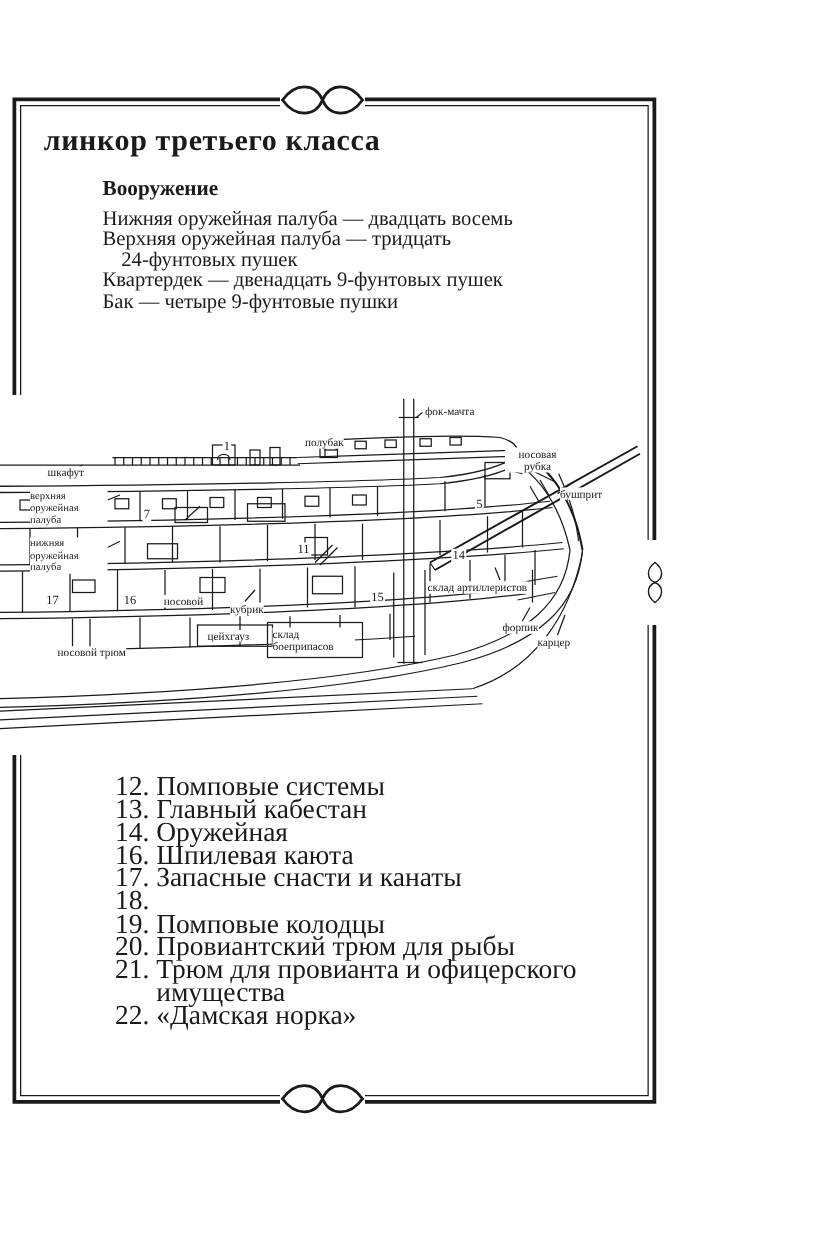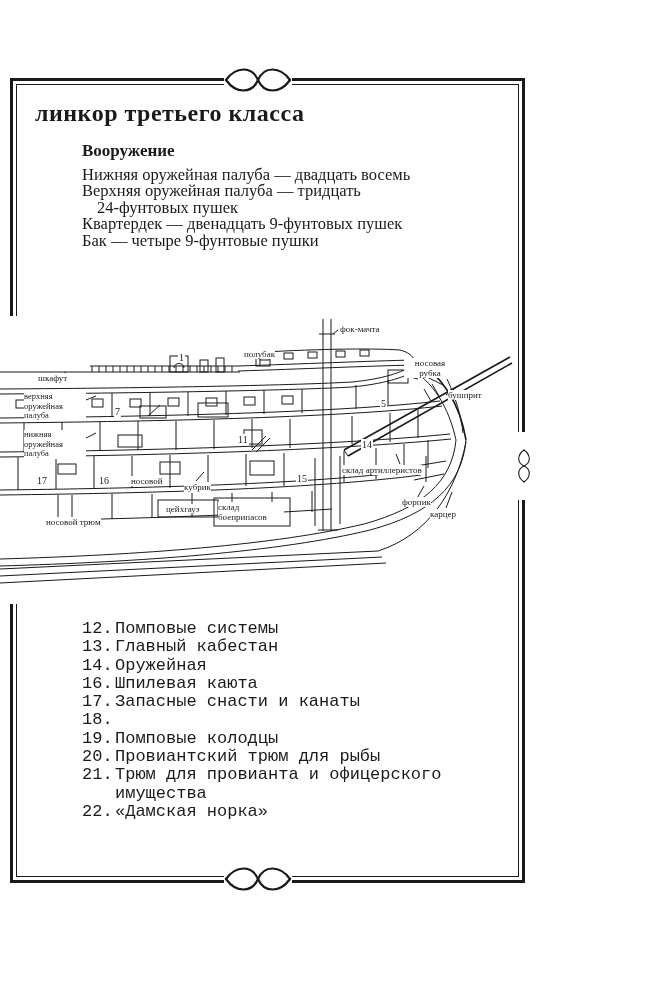--- a/index.html
+++ b/index.html
@@ -32,22 +32,22 @@
   .arm-line.indent { padding-left:15px; }
 
   
   .diagram { position:absolute; left:0; top:316px; width:516px; height:288px;
     background:#fff; z-index:4;padding-left:40px; }
   .ship-svg { position:absolute; left:0; top:0; }
   .dg-label { position:absolute; font-size:9px; line-height:1.12; background:#fff; }
   .dg-label.small { font-size:8.5px; }
   .dg-num { position:absolute; font-size:10px; background:#fff; padding:0 1px; }
 
-  .legend { position:absolute; left:82px; top:620px; width:430px;
-    font-size:17px; line-height:18.3px; z-index:2;font-family:Liberation Mono, monospace; }
+  .legend { position:absolute; left:92px; top:620px; width:430px;
+    font-size:22px; line-height:18.3px; z-index:2; }
   .legend-item { display:flex; }
   .legend-num { width:33px; flex:none; }
 </style>
 </head>
 <body>
 
 <div class="page">
 
   <div class="frame-thick"></div>
   <div class="frame-thin"></div>

